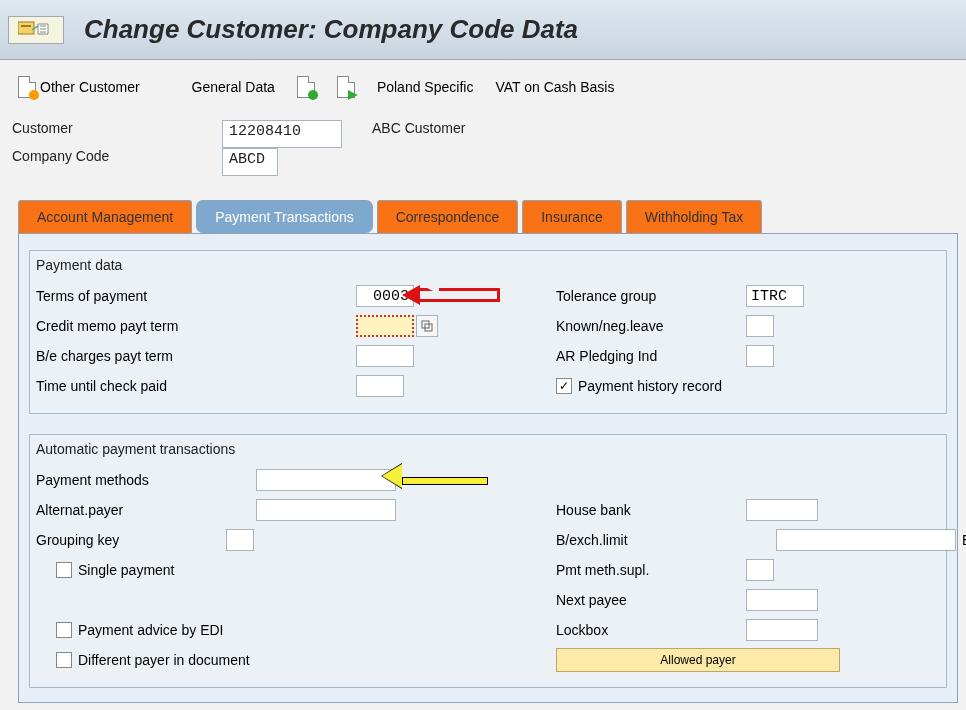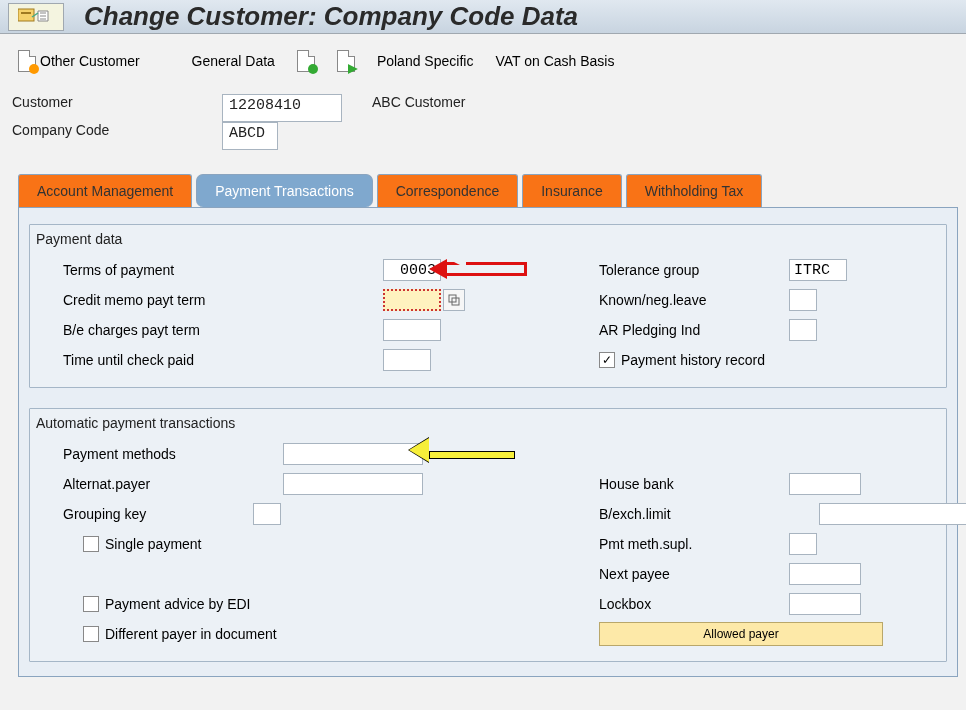--- a/index.html
+++ b/index.html
@@ -1,19 +1,19 @@
 <!DOCTYPE html>
 <html><head>
 <meta charset="utf-8">
 <style>
   * { box-sizing: border-box; font-family: Arial, Helvetica, sans-serif; }
   body { margin: 0; background: #f2f2f2; width: 966px; }
   .title-bar {
     background: linear-gradient(#e0e8f0, #c8d4e0);
-    height: 34px;
+    height: 60px;
     display: flex; align-items: center;
     padding: 0 8px;
     border-bottom: 1px solid #a0a8b0;
   }
   .title-icon {
     width: 56px; height: 28px;
     margin-right: 20px;
     display: inline-flex; align-items: center; justify-content: center;
     border: 1px solid #a0a8b0; background: #f4f4e0;
   }
@@ -77,23 +77,22 @@
     padding: 0 0 12px 0;
   }
   .group-title {
     font-size: 14px;
     padding: 6px 6px 8px;
     color: #222;
   }
   .grid {
     display: grid;
     grid-template-columns: 510px 1fr;
-    column-gap: 26px;
+    column-gap: 10px;
     padding: 0 6px;
-    margin-left: 27px;
   }
   .cell { display:flex; align-items:center; height: 30px; font-size:14px;}
   .lbl { width: 220px; }
   .lbl2 { width: 190px; }
   .inp {
     border: 1px solid #a8b4c0; background:#fff; height:22px;
     font-family:"Courier New",monospace; font-size:15px; padding:1px 4px;
   }
   .inp.yellow { background:#fff2bf; border: 2px dotted #c33; }
   .inp.narrow{ width:58px; text-align:right;}

